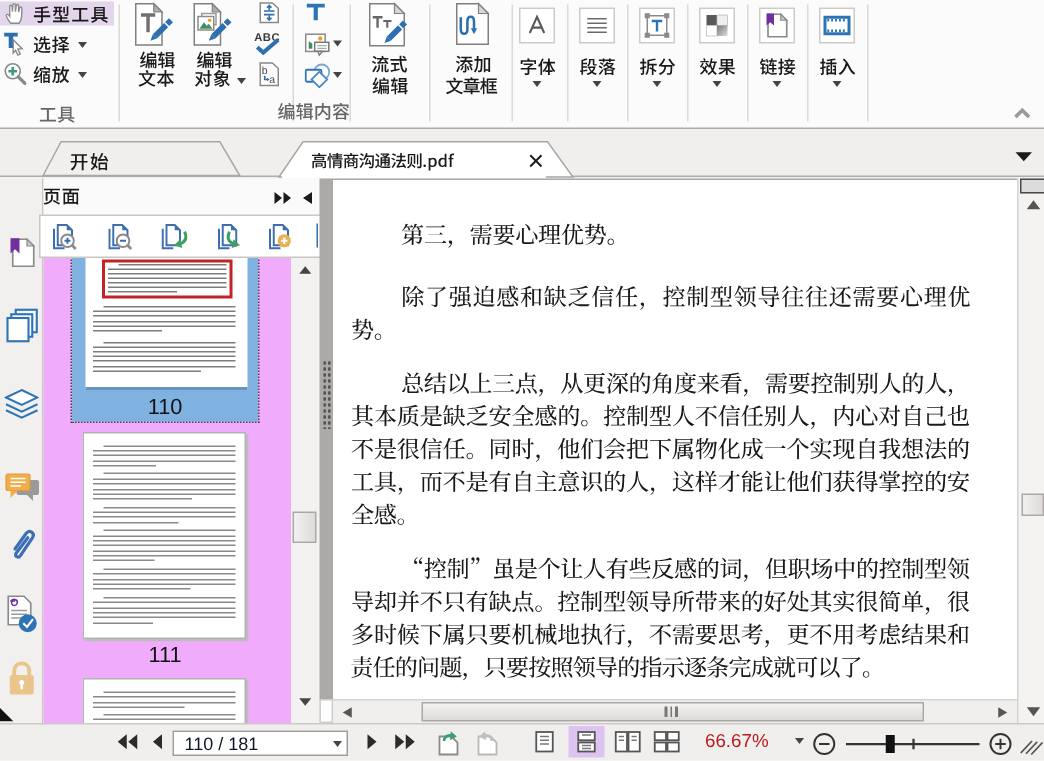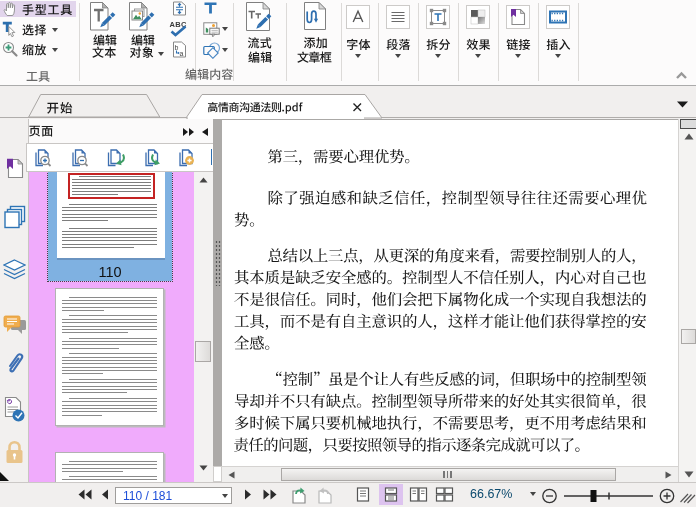--- a/index.html
+++ b/index.html
@@ -368,20 +368,21 @@
         <div class="tline" style="left:33px;top:210.3px;width:95px;background:#8a8a8a"></div>
         <div class="tline" style="left:33px;top:213.7px;width:95px;background:#8a8a8a"></div>
         <div class="tline" style="left:33px;top:217.1px;width:95px;background:#8a8a8a"></div>
         <div class="tline" style="left:33px;top:220.4px;width:65px;background:#8a8a8a"></div>
         <div class="tline" style="left:40px;top:225.9px;width:88px;background:#8a8a8a"></div>
         <div class="tline" style="left:33px;top:229.3px;width:95px;background:#8a8a8a"></div>
         <div class="tline" style="left:33px;top:232.6px;width:95px;background:#8a8a8a"></div>
         <div class="tline" style="left:33px;top:236.0px;width:95px;background:#8a8a8a"></div>
         <div class="tline" style="left:33px;top:239.3px;width:95px;background:#8a8a8a"></div>
         <div class="tline" style="left:33px;top:242.7px;width:40px;background:#8a8a8a"></div>
+  <div class="abs" style="left:19px;top:257px;width:124px;height:18px;text-align:center;font-size:14.5px;color:#111;">111</div>
 
   <div class="thumbpage" style="left:26px;top:280px;width:109px;height:138px;"></div>
   <div class="tline" style="left:40px;top:289.0px;width:88px;background:#8a8a8a"></div>
         <div class="tline" style="left:33px;top:292.3px;width:95px;background:#8a8a8a"></div>
         <div class="tline" style="left:33px;top:295.6px;width:95px;background:#8a8a8a"></div>
         <div class="tline" style="left:33px;top:298.9px;width:61px;background:#8a8a8a"></div>
         <div class="tline" style="left:40px;top:303.5px;width:88px;background:#8a8a8a"></div>
         <div class="tline" style="left:33px;top:306.8px;width:95px;background:#8a8a8a"></div>
  </div>
  <div id="pscroll">
@@ -423,21 +424,21 @@
 <div class="abs" style="left:213px;top:466px;width:9px;height:16px;background:#fff;border:1px solid #d0cecc;"></div>
 <div id="status">
  <svg class="abs" style="left:77px;top:6px" width="16" height="11" viewBox="0 0 16 11">
   <path d="M7.5 0.5 L1.5 5.5 L7.5 10.5 Z" fill="#2b2b2b"></path>
         <path d="M14.5 0.5 L8.5 5.5 L14.5 10.5 Z" fill="#2b2b2b"></path>
  </svg>
  <svg class="abs" style="left:100px;top:6px" width="10" height="11" viewBox="0 0 10 11">
   <path d="M8 0.5 L2 5.5 L8 10.5 Z" fill="#2b2b2b"></path>
  </svg>
  <div class="abs" style="left:115px;top:3.5px;width:117px;height:17px;background:#fff;border:1px solid #9f9d9b;">
-  <div class="abs" style="left:7px;top:1.5px;font-size:12px;color:#1d4ed8;">110 / 181</div>
+  <div class="abs" style="left:7px;top:1.5px;font-size:12px;color:#0f172a;">110 / 181</div>
   <div class="drop" style="left:106px;top:6px"></div>
  </div>
  <svg class="abs" style="left:243px;top:6px" width="10" height="11" viewBox="0 0 10 11">
   <path d="M2 0.5 L8 5.5 L2 10.5 Z" fill="#2b2b2b"></path>
  </svg>
  <svg class="abs" style="left:262px;top:6px" width="16" height="11" viewBox="0 0 16 11">
   <path d="M1.5 0.5 L7.5 5.5 L1.5 10.5 Z" fill="#2b2b2b"></path>
         <path d="M8.5 0.5 L14.5 5.5 L8.5 10.5 Z" fill="#2b2b2b"></path>
  </svg>
  <svg class="abs" style="left:289px;top:3px" width="20" height="18" viewBox="0 0 20 18">
@@ -464,21 +465,21 @@
   <rect x="1.5" y="1" width="7.5" height="13" fill="#fff" stroke="#555" stroke-width="1.2"></rect>
   <rect x="10" y="1" width="7.5" height="13" fill="#fff" stroke="#555" stroke-width="1.2"></rect>
   <path d="M3.5 4 H7 M3.5 6.5 H7 M12 4 H15.5 M12 6.5 H15.5" stroke="#777" stroke-width="1"></path>
  </svg>
  <svg class="abs" style="left:435px;top:4px" width="19" height="15" viewBox="0 0 19 15">
   <rect x="1.5" y="1" width="7.5" height="5.5" fill="#fff" stroke="#555" stroke-width="1.2"></rect>
   <rect x="10" y="1" width="7.5" height="5.5" fill="#fff" stroke="#555" stroke-width="1.2"></rect>
   <rect x="1.5" y="8" width="7.5" height="6" fill="#fff" stroke="#555" stroke-width="1.2"></rect>
   <rect x="10" y="8" width="7.5" height="6" fill="#fff" stroke="#555" stroke-width="1.2"></rect>
  </svg>
- <div class="abs" style="left:470px;top:4px;font-size:12.5px;color:#0c4a6e;">66.67%</div>
+ <div class="abs" style="left:470px;top:4px;font-size:12.5px;color:#b91c1c;">66.67%</div>
  <div class="drop" style="left:530px;top:9px"></div>
  <svg class="abs" style="left:542px;top:5px" width="154" height="16" viewBox="0 0 154 16">
   <circle cx="7.5" cy="8" r="6.7" fill="none" stroke="#333" stroke-width="1.3"></circle>
   <path d="M4 8 H11" stroke="#333" stroke-width="1.3"></path>
   <line x1="22" y1="8" x2="111" y2="8" stroke="#333" stroke-width="1.5"></line>
   <rect x="48.5" y="2" width="6" height="12" fill="#111"></rect>
   <line x1="67" y1="4.5" x2="67" y2="11.5" stroke="#333" stroke-width="1.5"></line>
   <circle cx="125" cy="8" r="6.7" fill="none" stroke="#333" stroke-width="1.3"></circle>
   <path d="M121.5 8 H128.5 M125 4.5 V11.5" stroke="#333" stroke-width="1.3"></path>
   <path d="M138.5 14 L146 6 M142 14.5 L149.5 6.5 M145.5 15 L153 7" stroke="#555" stroke-width="1.2"></path>

